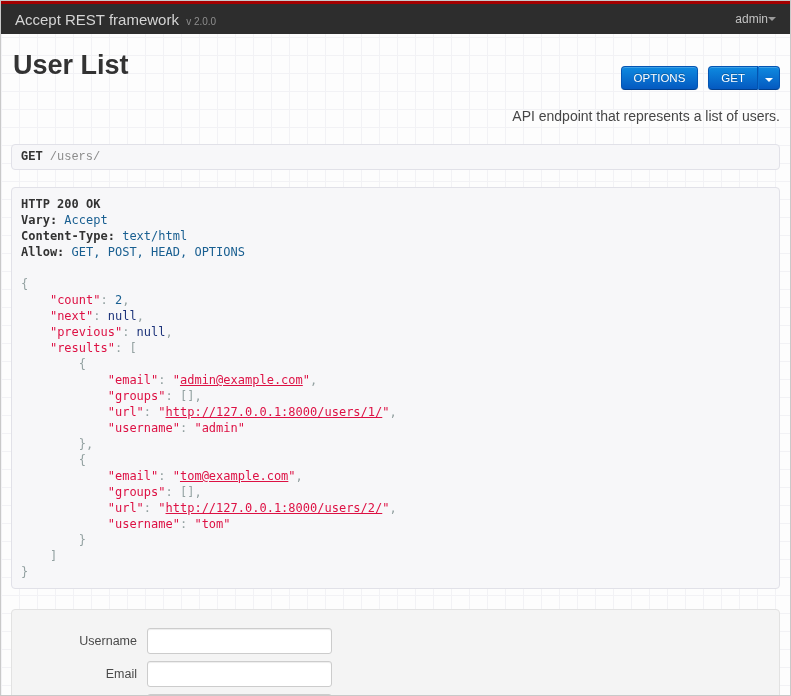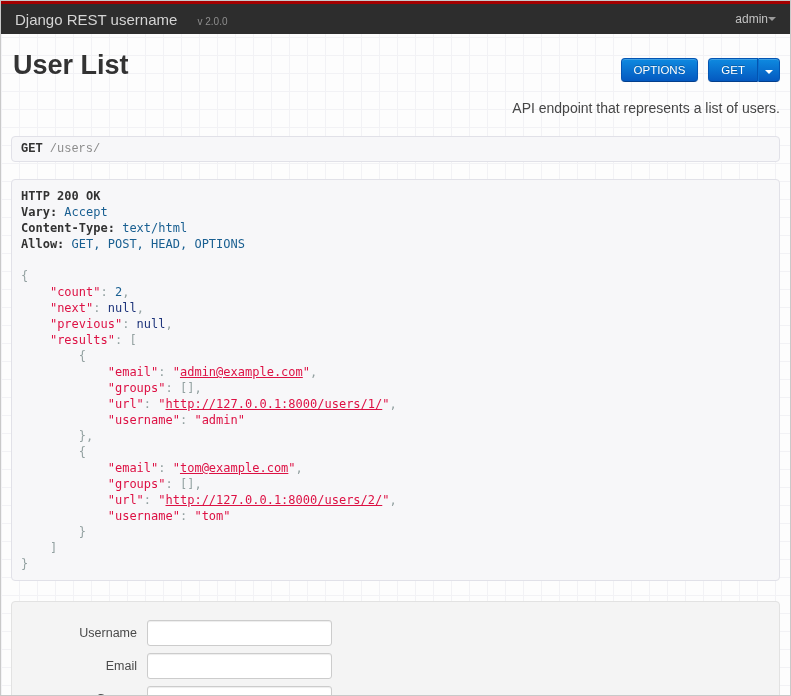--- a/index.html
+++ b/index.html
@@ -15,32 +15,32 @@
     background-size:18px 18px;
   }
 
   .top-strip { height:3px; background:#a30000; }
 
   .navbar {
     height:30px; background:#2d2d2d; padding:0 14px;
     display:flex; align-items:center; justify-content:space-between;
   }
   .brand { color:#d4d4d4; font-size:15px; }
-  .brand .version { color:#8e8e8e; font-size:10px; margin-left:16px; }
+  .brand .version { color:#8e8e8e; font-size:10px; margin-left:3px; }
   .user-menu { color:#c2c2c2; font-size:12px; cursor:pointer; display:flex; align-items:center; }
   .caret {
     display:inline-block; width:0; height:0;
     border-left:4px solid transparent; border-right:4px solid transparent;
     border-top:4px solid #9a9a9a;
   }
 
   .content { padding:0 10px; }
 
   .page-header { margin-top:16px; overflow:hidden; }
-  .btn-row { float:right; margin-top:8px; display:flex; gap:10px; }
+  .btn-row { float:right; margin-top:16px; display:flex; gap:10px; }
   h1.title { font-size:27px; line-height:30px; color:#333; font-weight:bold; margin-left:2px; }
 
   .btn {
     display:inline-block; border:1px solid #0455b3; border-bottom-color:#033f8c;
     background:linear-gradient(to bottom, #0e8ae0, #0459c0);
     color:#fff; font-size:11.5px; line-height:14px; padding:4px 12px;
     border-radius:4px; cursor:pointer; font-family:"Liberation Sans", sans-serif;
     text-shadow:0 -1px 0 rgba(0,0,0,0.25);
     box-shadow:inset 0 1px 0 rgba(255,255,255,0.2), 0 1px 2px rgba(0,0,0,0.05);
   }
@@ -99,21 +99,21 @@
   .form-actions { margin-top:14px; padding-left:115px; }
 </style>
 </head>
 <body>
 
 <div class="page">
   <div class="top-strip"></div>
 
   <div class="navbar">
     <span class="brand">
-      <span>Django REST username</span>
+      <span>Accept REST framework</span>
       <span class="version">v 2.0.0</span>
     </span>
     <span class="user-menu">
       <span>admin</span>
       <span class="caret"></span>
     </span>
   </div>
 
   <div class="content">
     <div class="page-header">

